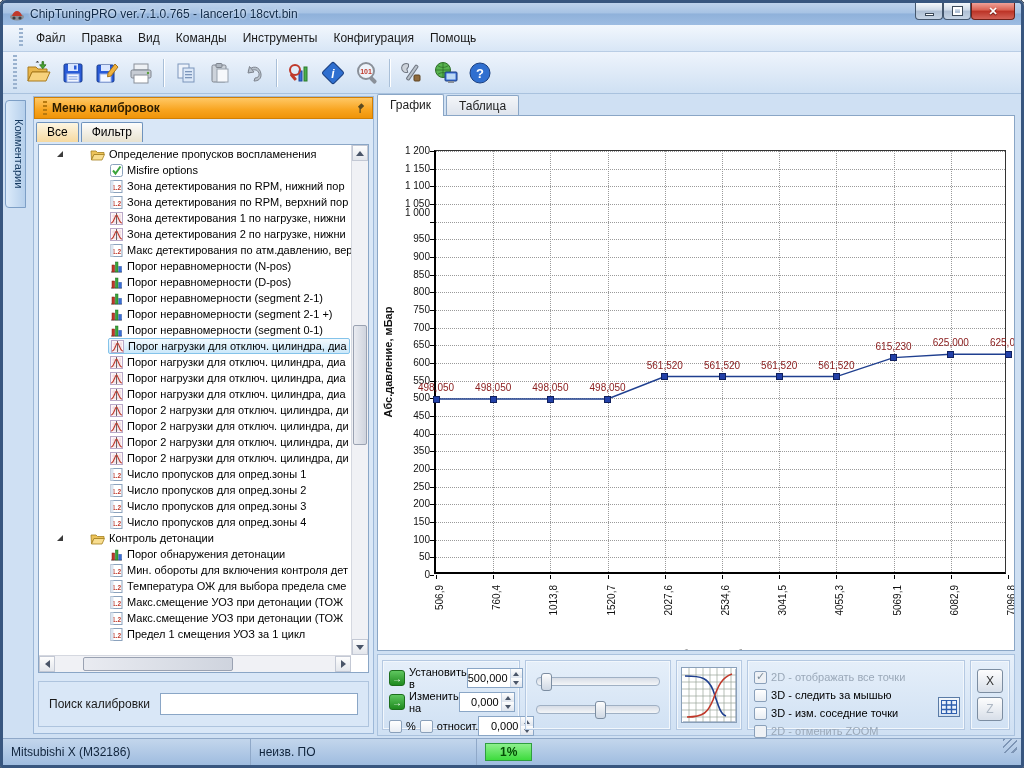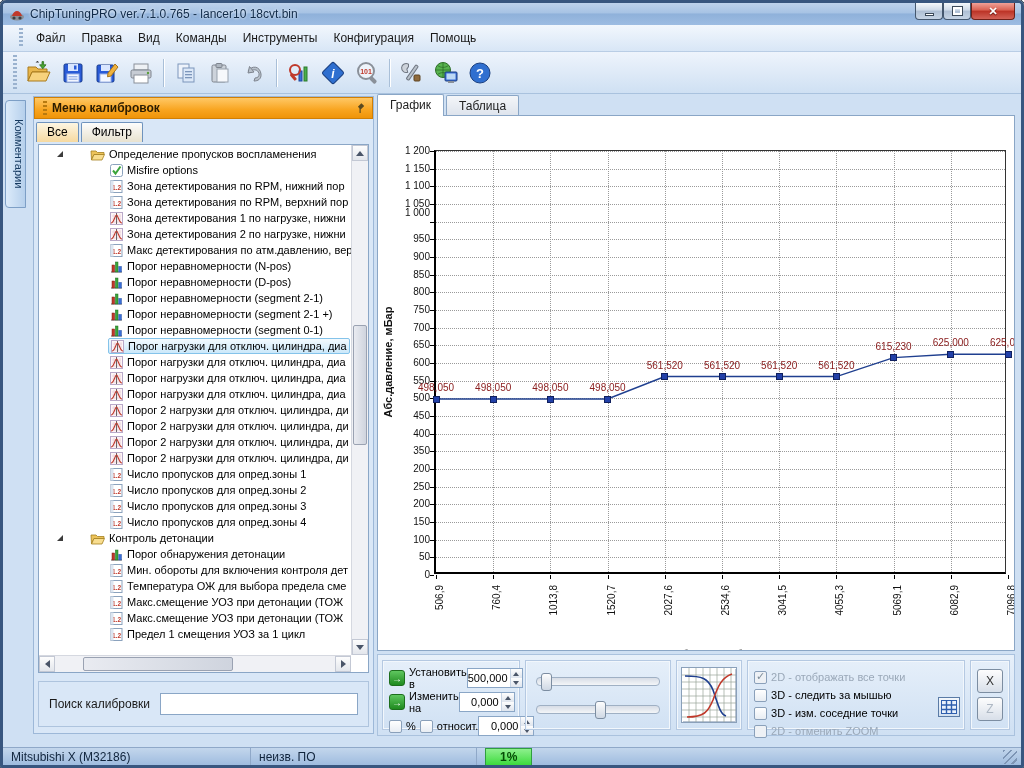--- a/index.html
+++ b/index.html
@@ -147,23 +147,23 @@
   .gridbtn { position:absolute; right:4px; top:36px; width:22px; height:20px;
     border:1px solid #5a7ba6; background:linear-gradient(#f3f7fc,#d2e0f0);
     display:flex; align-items:center; justify-content:center; }
   .g-xz { width:40px; display:flex; flex-direction:column; align-items:center;
     justify-content:space-around; margin-right:0; }
   .xzbtn { width:26px; height:24px; border:1px solid #7c8da1; border-radius:3px;
     background:linear-gradient(#fdfdfd,#d8dfe9); font-size:12px; color:#333;
     display:flex; align-items:center; justify-content:center; }
   .xzbtn.disabled { color:#aeb8c4; }
   
-  .statusbar { position:absolute; left:0; right:0; bottom:0; height:18px;
+  .statusbar { position:absolute; left:0; right:0; bottom:0; height:27px;
     background:linear-gradient(#c3d6ec,#9fbcdf); border-top:1px solid #8fa8c8;
-    display:flex; align-items:center; font-size:12px; color:#10243c; }
+    display:flex; align-items:flex-start; font-size:12px; color:#10243c; }
   .scell { padding:0 8px; border-right:1px solid #8fa8c8; height:100%; display:flex; align-items:center; }
   .scell.c1 { width:248px; } .scell.c2 { width:226px; }
   .badge { background:linear-gradient(#8df08d,#3ddb3d); border:1px solid #2f9e3f;
     padding:1px 14px; font-size:12px; color:#063; font-weight:bold; color:#054d05; }
   .sgrip { margin-left:auto; width:14px; height:14px; margin-right:4px;
     background:repeating-linear-gradient(135deg,#7d95b5 0 2px, transparent 2px 5px); }
 </style>
 </head>
 <body>
 

